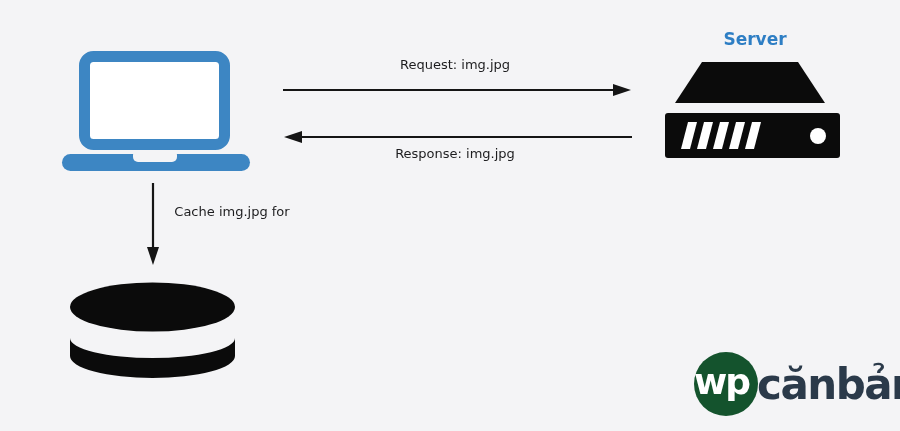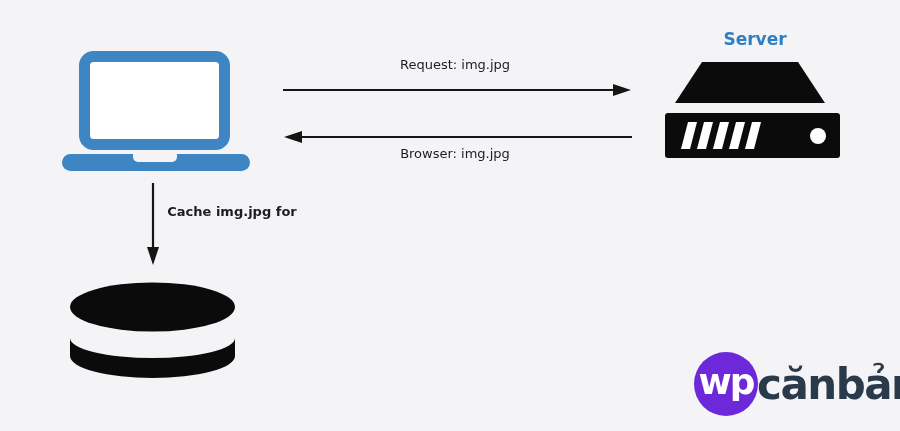--- a/index.html
+++ b/index.html
@@ -22,31 +22,31 @@
     line-height:1.3;
     text-align:center;
   }
   .lbl-blue{
     color:#2e7ec4;
     font-weight:bold;
   }
   .server-label{left:700px;top:28px;width:110px;font-size:17px;}
   .request-label{left:330px;top:57px;width:250px;}
   .response-label{left:330px;top:146px;width:250px;}
-  .cache-action-label{left:156px;top:204px;width:152px;font-weight:bold;}
+  .cache-action-label{left:156px;top:204px;width:152px;}
   .cache-action-label span{display:block;}
   .browser-cache-label{left:64px;top:386px;width:176px;font-size:19px;}
   .logo{
     position:absolute;left:694px;top:352px;
     display:flex;align-items:center;
   }
   .logo-circle{
     width:64px;height:64px;border-radius:50%;
-    background:#6d28d9;
-    display:flex;align-items:center;justify-content:center;
+    background:#14532d;
+    display:flex;align-items:center;
     flex:0 0 auto;
   }
   .logo-wp{
     color:#ffffff;font-weight:bold;font-size:36px;
     letter-spacing:-2px;line-height:1;
     padding-bottom:4px;
   }
   .logo-name{
     color:#2b3a4a;font-weight:bold;font-size:42px;
     letter-spacing:-1.5px;line-height:1;
@@ -97,21 +97,21 @@
     <g stroke="#151515" stroke-width="2.2" fill="#151515">
       <line x1="153" y1="183" x2="153" y2="250"></line>
       <polygon points="153,265 147,247 159,247" stroke="none"></polygon>
     </g>
   </svg>
 
   <div class="lbl lbl-blue server-label">Server</div>
 
   <div class="lbl request-label">Request: img.jpg</div>
 
-  <div class="lbl response-label">Browser: img.jpg</div>
+  <div class="lbl response-label">Response: img.jpg</div>
 
   <div class="lbl cache-action-label">
     <span>Cache img.jpg for</span>
   </div>
 
 
   <div class="logo">
     <div class="logo-circle">
       <span class="logo-wp">wp</span>
     </div>

